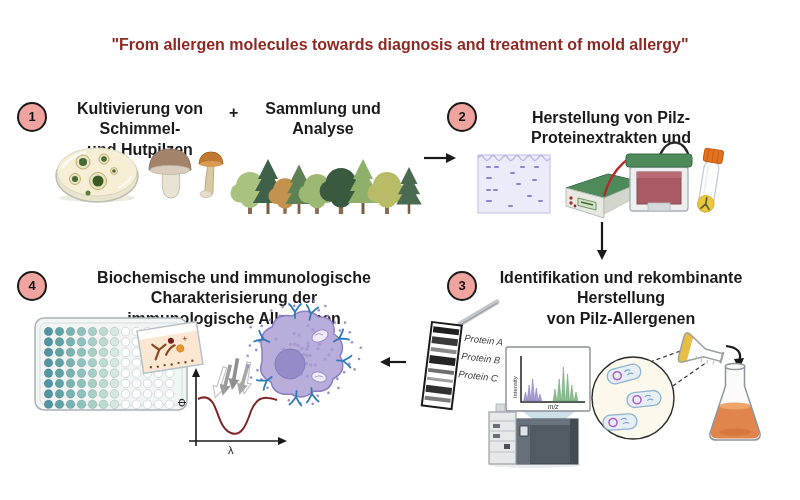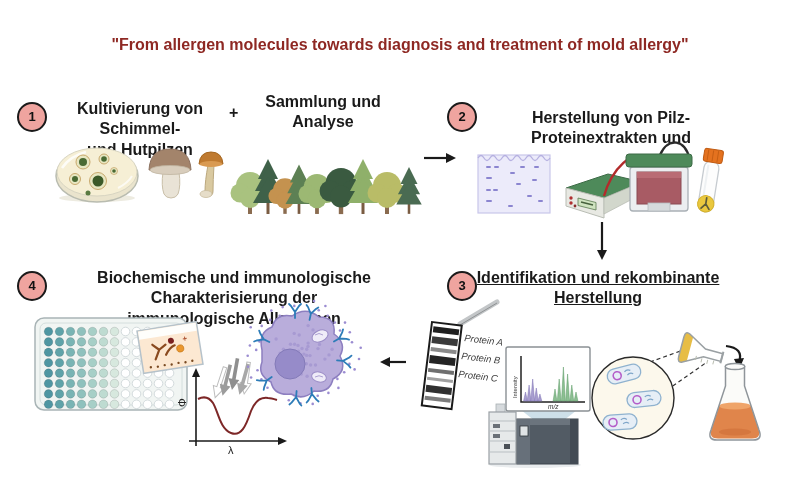--- a/index.html
+++ b/index.html
@@ -20,32 +20,33 @@
 <body>
 
 <div class="abs title">"From allergen molecules towards diagnosis and treatment of mold allergy"</div>
 
 <div class="abs step-circle" style="left:17px;top:102px;"><span>1</span></div>
 <div class="abs step-text" style="left:52px;top:99px;width:176px;">
   <div>Kultivierung von Schimmel-</div>
   <div>und Hutpilzen</div>
 </div>
 <div class="abs plus" style="left:229px;top:104px;">+</div>
-<div class="abs step-text" style="left:244px;top:92px;width:158px;text-align:center;">
+<div class="abs step-text" style="left:244px;top:99px;width:158px;text-align:center;">
   <div>Sammlung und Analyse</div>
 </div>
 
 <div class="abs step-circle" style="left:447px;top:102px;"><span>2</span></div>
 <div class="abs step-text" style="left:478px;top:108px;width:266px;">
   <div>Herstellung von Pilz-Proteinextrakten und</div>
 </div>
 
 <div class="abs step-circle" style="left:447px;top:271px;"><span>3</span></div>
-<div class="abs step-text" style="left:458px;top:268px;width:280px;text-decoration:underline;">
+<div class="abs step-text" style="left:481px;top:268px;width:280px;">
   <div>Identifikation und rekombinante Herstellung</div>
+  <div>von Pilz-Allergenen</div>
 </div>
 
 <div class="abs step-circle" style="left:17px;top:271px;"><span>4</span></div>
 <div class="abs step-text" style="left:60px;top:268px;width:292px;margin-left:28px;">
   <div>Biochemische und immunologische</div>
   <div>Charakterisierung der immunologische Allergenen</div>
 </div>
 
 <svg width="800" height="500" viewBox="0 0 800 500">
 <defs>

